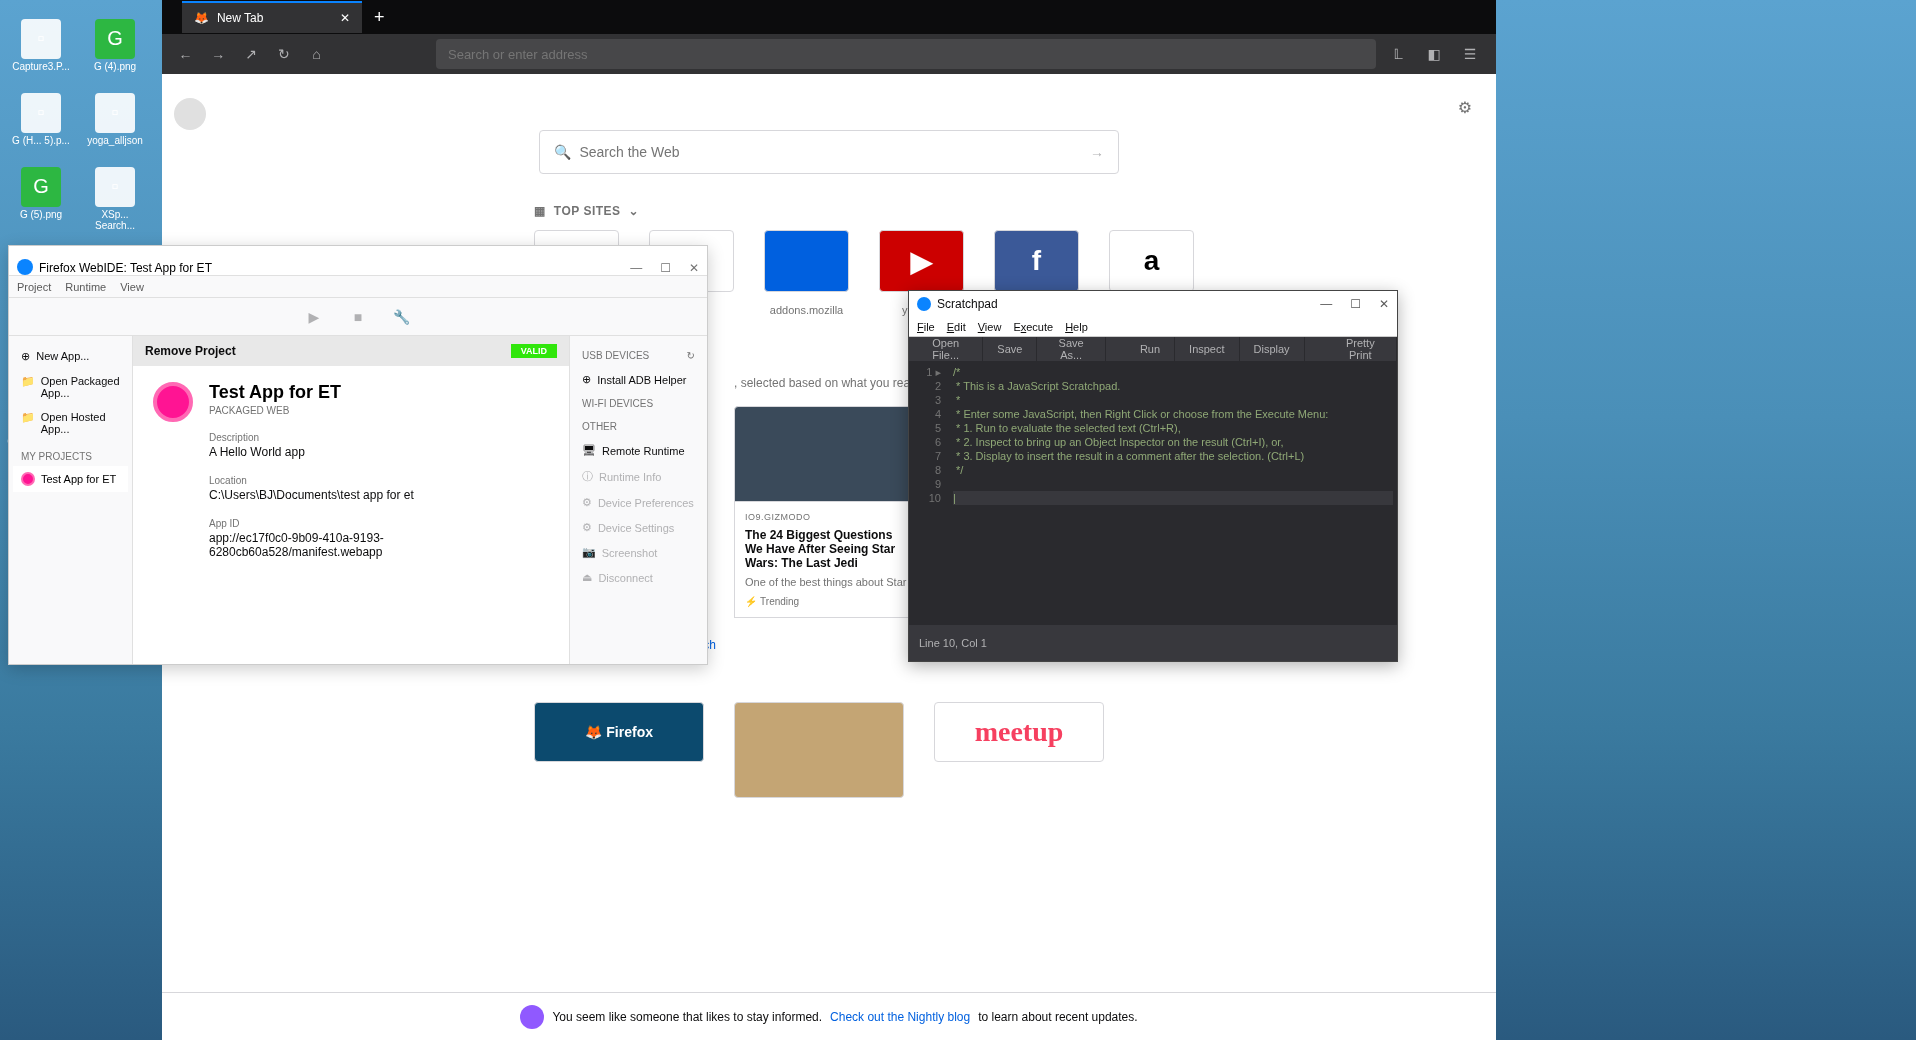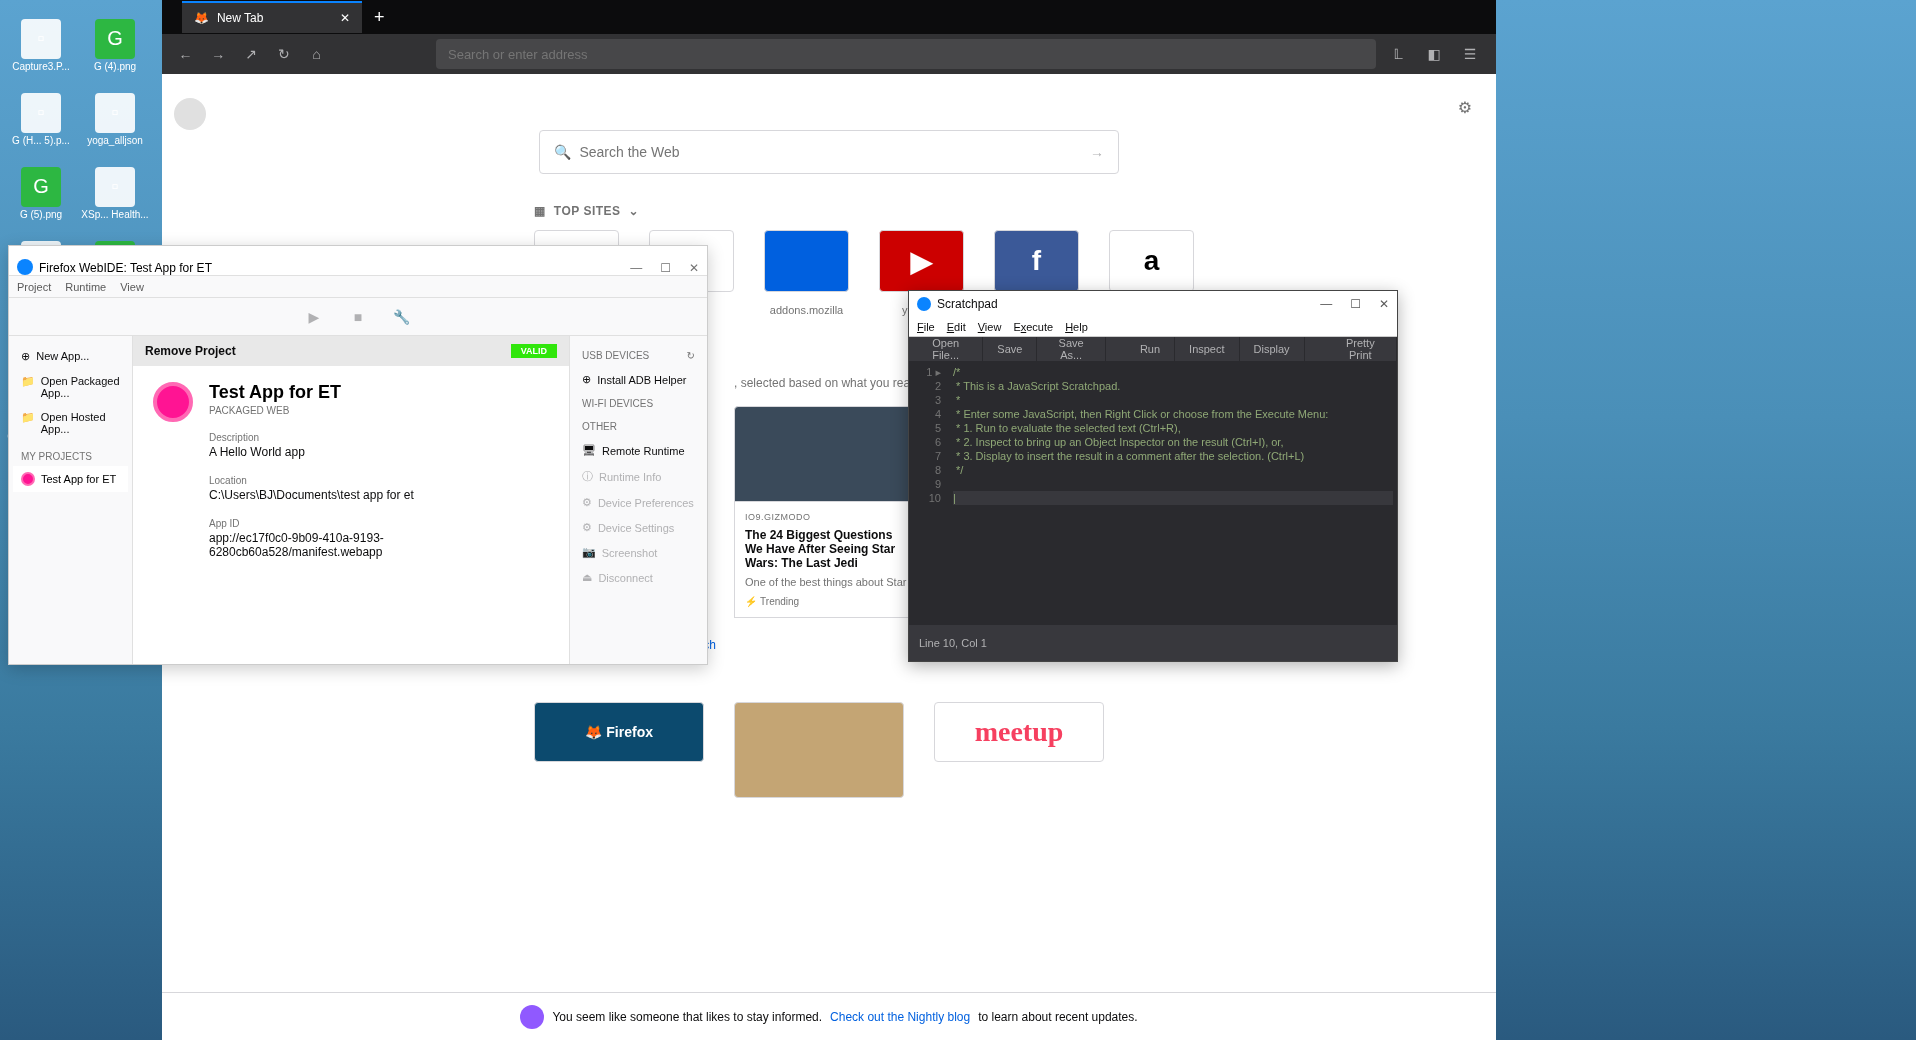--- a/index.html
+++ b/index.html
@@ -118,21 +118,21 @@
         <div class="icon-box white">▫</div>
         <span>G (H... 5).p...</span>
       </div><div class="desktop-icon">
         <div class="icon-box white">▫</div>
         <span>yoga_alljson</span>
       </div><div class="desktop-icon">
         <div class="icon-box green">G</div>
         <span>G (5).png</span>
       </div><div class="desktop-icon">
         <div class="icon-box white">▫</div>
-        <span>XSp... Health...</span>
+        <span>XSp... Search...</span>
       </div><div class="desktop-icon">
         <div class="icon-box white">▫</div>
         <span>divi-builder...</span>
       </div><div class="desktop-icon">
         <div class="icon-box green">G</div>
         <span>G (Transpare...</span>
       </div><div class="desktop-icon">
         <div class="icon-box white">▫</div>
         <span>Capture...</span>
       </div><div class="desktop-icon">

